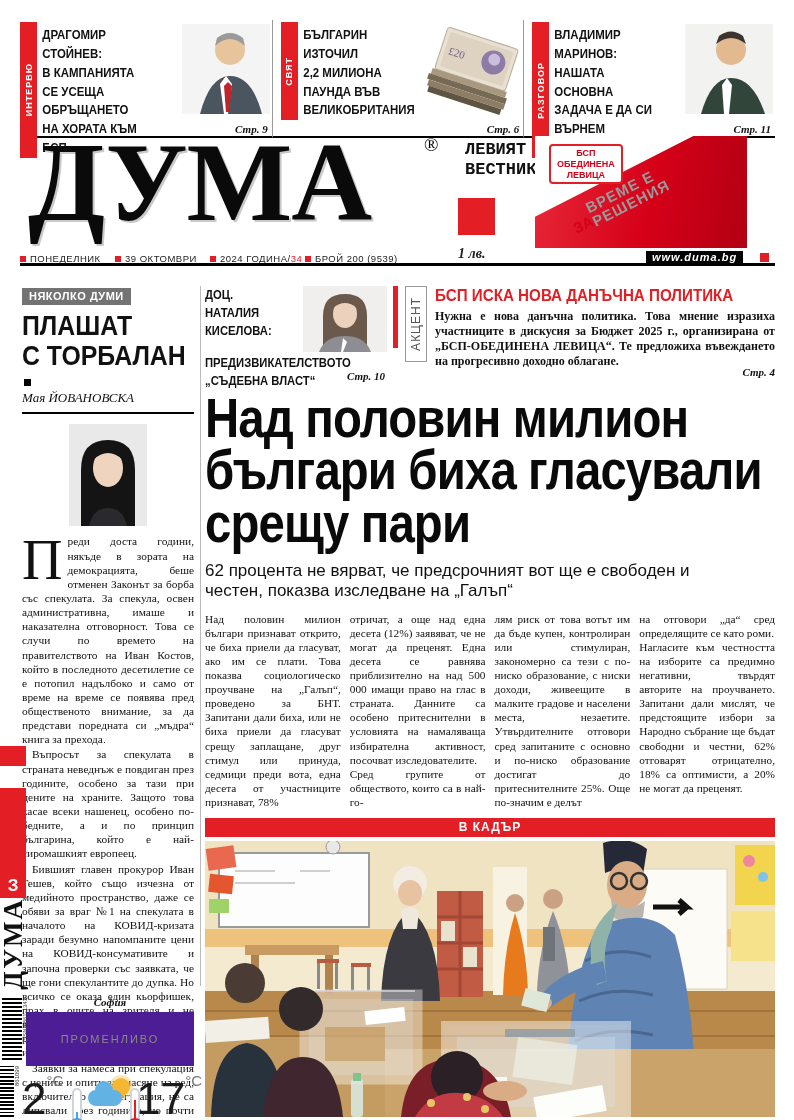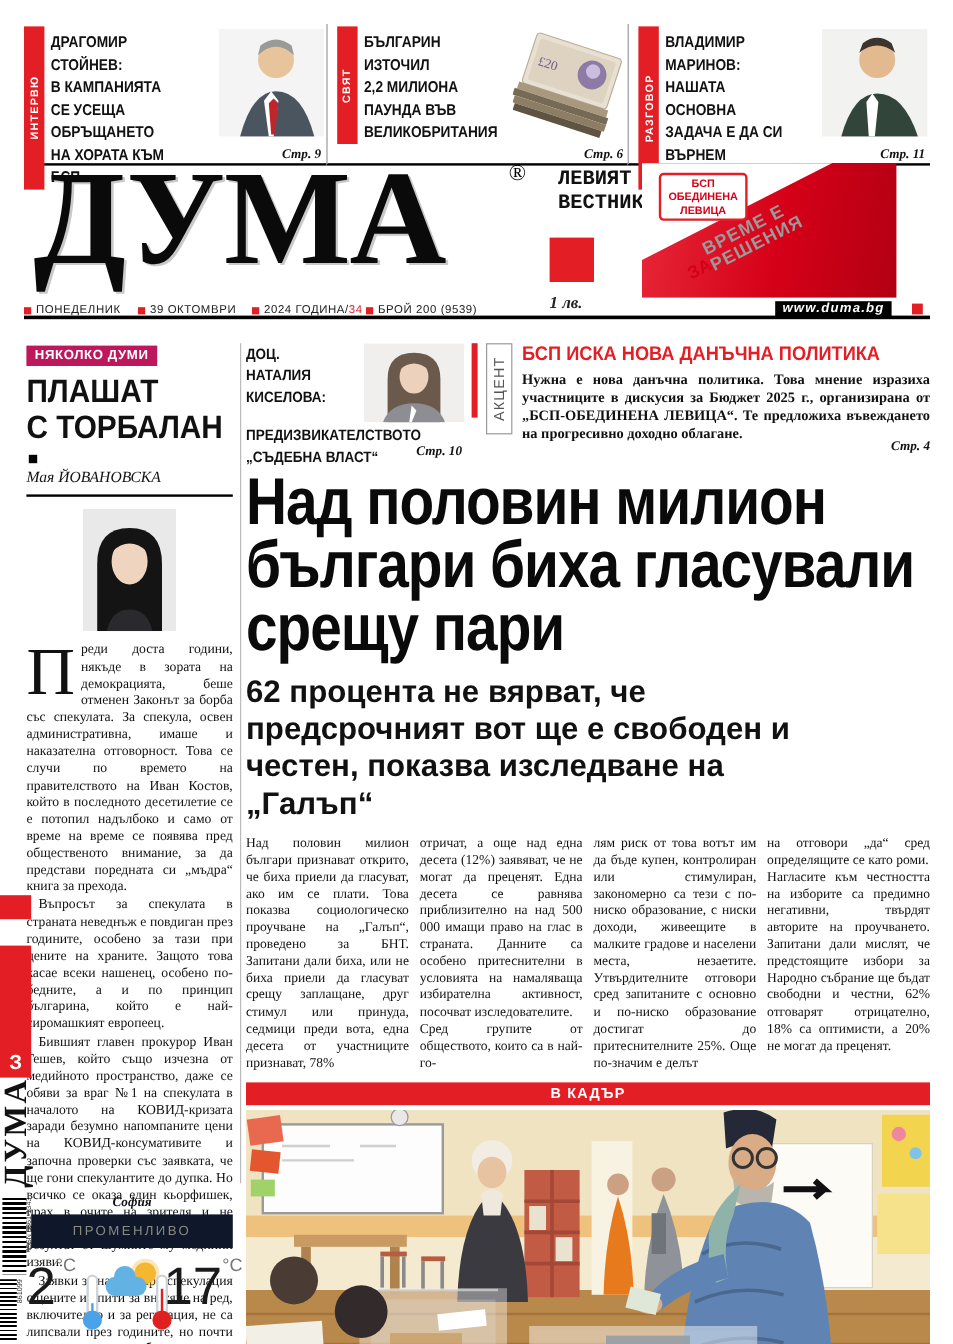--- a/index.html
+++ b/index.html
@@ -36,35 +36,35 @@
   
   .dateline { position:absolute; left:20px; top:249px; width:755px; height:14px; font-size:9.5px; color:#222; }
   .dl-item { position:absolute; top:4px; display:flex; align-items:center; gap:4px; letter-spacing:0.5px; }
   .dl-sq { width:6px; height:6px; background:#e31e24; display:inline-block; }
   .dl-red { color:#e31e24; }
   .dl-price { position:absolute; left:438px; top:-3px; font-family:"Liberation Serif", serif; font-style:italic; font-weight:bold; font-size:14px; }
   .dateline-rule { position:absolute; left:20px; top:263px; width:755px; height:3px; background:#000; }
 
   
   .opinion { position:absolute; left:22px; top:286px; width:172px; }
-  .op-label { display:inline-block; background:#be185d; color:#fff; font-weight:800; font-size:11px; padding:2px 7px 3px 7px; letter-spacing:0.5px; }
+  .op-label { display:inline-block; background:#737373; color:#fff; font-weight:800; font-size:11px; padding:2px 7px 3px 7px; letter-spacing:0.5px; }
   .op-title { margin-top:7px; font-weight:800; font-size:27px; line-height:1.1; white-space:pre-line; transform:scaleX(0.92); transform-origin:0 0; width:108%; }
   .op-dot { width:7px; height:7px; background:#000; margin:8px 0 4px 2px; }
   .op-author { font-family:"Liberation Serif", serif; font-style:italic; font-size:13px; margin:2px 0 6px 0; }
   .op-rule { height:2px; background:#000; margin-bottom:10px; }
   .op-photo { width:78px; height:102px; margin:0 auto 8px auto; overflow:hidden; }
   .op-body { font-family:"Liberation Serif", serif; font-size:11.4px; line-height:1.24; text-align:justify; }
   .op-body p { margin:0 0 1px 0; text-indent:10px; }
   .op-body p.first { text-indent:0; }
   .dropcap { float:left; font-family:"Liberation Serif", serif; font-size:56px; line-height:0.82; padding:4px 5px 0 0; font-weight:normal; }
 
   
   .weather { position:absolute; left:26px; top:996px; width:168px; text-align:center; }
   .w-city { font-family:"Liberation Serif", serif; font-style:italic; font-weight:bold; font-size:11px; }
-  .w-cond { margin-top:4px; background:#0f172a; color:#8a8a80; letter-spacing:2px; font-size:11px; padding:8px 0; }
+  .w-cond { margin-top:4px; background:#4c1d95; color:#8a8a80; letter-spacing:2px; font-size:11px; padding:21px 0; }
   .w-row { position:relative; height:70px; margin-top:6px; }
   .w-temp { position:absolute; top:0; font-size:44px; font-weight:normal; color:#1a1a1a; font-family:Liberation Sans, sans-serif; }
   .w-temp .deg { font-size:15px; vertical-align:28px; color:#777; }
   .w-low { left:-4px; }
   .w-high { right:-8px; }
   .thermo { position:absolute; width:10px; height:40px; border:2px solid #cfd4d8; border-radius:6px; top:16px; background:#fff; }
   .thermo::after { content:""; position:absolute; left:50%; transform:translateX(-50%); bottom:-8px; width:16px; height:16px; border-radius:50%; }
   .thermo-blue { left:46px; } .thermo-blue::after { background:#4aa3e8; }
   .thermo-blue::before { content:""; position:absolute; left:2px; bottom:0; width:2px; height:14px; background:#4aa3e8; }
   .thermo-red { left:104px; } .thermo-red::after { background:#e02020; }
@@ -96,21 +96,21 @@
 
   .accent { position:absolute; left:200px; top:0; width:370px; }
   .accent-flex { display:flex; gap:8px; }
   .accent-label { border:1px solid #999; width:22px; min-width:22px; height:76px; display:flex; align-items:center; justify-content:center; }
   .accent-label span { writing-mode:vertical-rl; transform:rotate(180deg); font-size:12px; color:#555; letter-spacing:1px; }
   .accent-title { color:#e31e24; font-weight:800; font-size:16.5px; transform:scaleX(0.92); transform-origin:0 0; width:108%; }
   .accent-text { margin-top:4px; font-family:"Liberation Serif", serif; font-weight:bold; font-size:12px; line-height:1.25; text-align:justify; }
   .accent-page { position:absolute; right:0; top:80px; font-family:"Liberation Serif", serif; font-style:italic; font-weight:bold; font-size:11px; }
 
   .headline { margin-top:10px; font-weight:800; font-size:55px; line-height:0.95; letter-spacing:-1px; transform:scaleX(0.86); transform-origin:0 0; width:116%; color:#0a0a0a; }
-  .subhead { margin-top:12px; font-size:26px; line-height:1.2; font-weight:bold; color:#111; width:500px; }
+  .subhead { margin-top:12px; font-size:17px; line-height:1.2; font-weight:normal; color:#111; width:500px; }
 
   .body-cols { margin-top:10px; display:flex; gap:9px; }
   .body-col { width:138px; font-family:"Liberation Serif", serif; font-size:11.3px; line-height:1.25; text-align:justify; white-space:pre-line; }
 
   .photo-banner { margin-top:9px; background:#e31e24; color:#fff; font-weight:800; font-size:12px; text-align:center; padding:2px 0 3px 0; letter-spacing:1px; }
   .main-photo { margin-top:4px; width:570px; height:276px; overflow:hidden; background:#e8d9b8; }
 </style>
 </head>
 <body>
 

